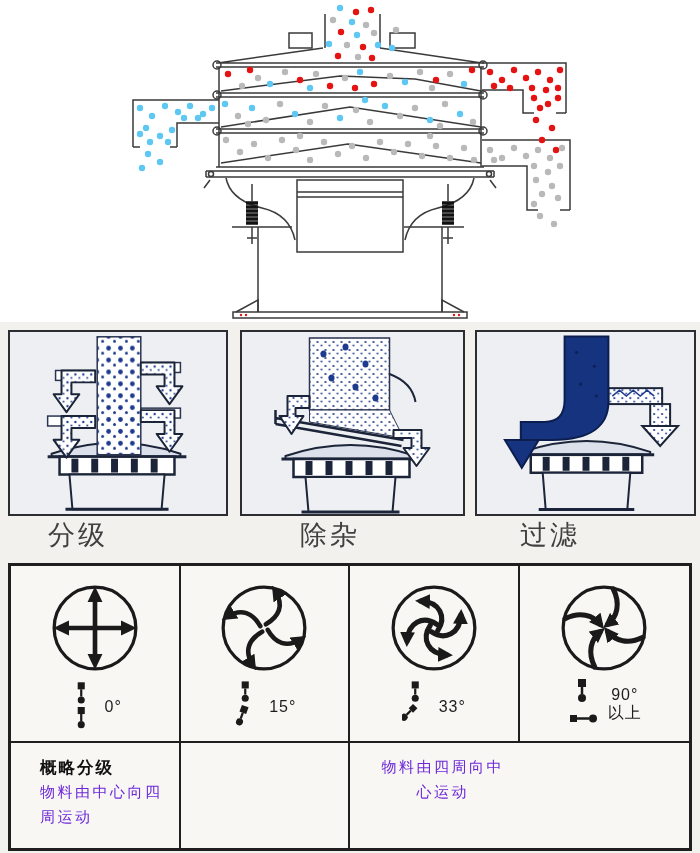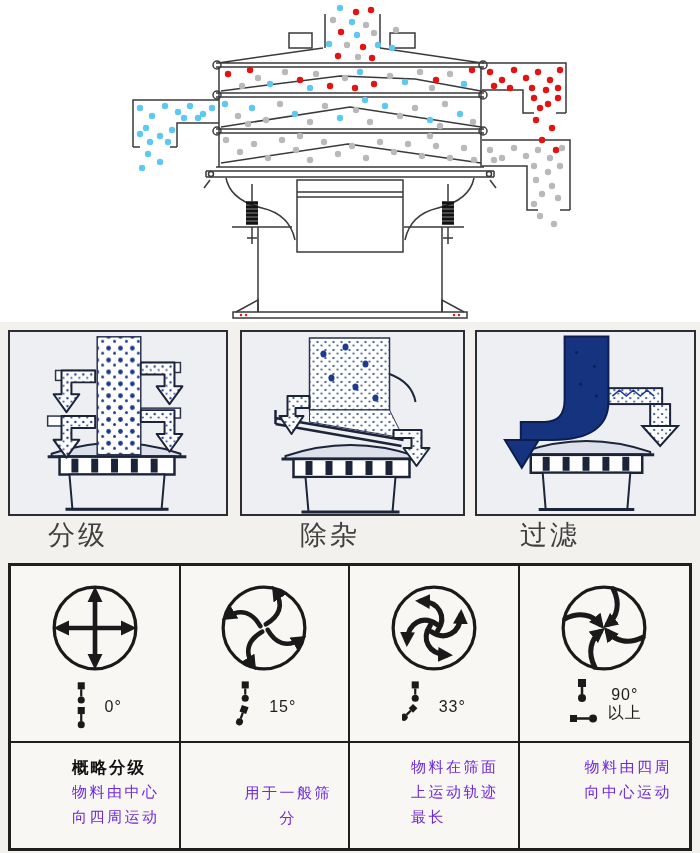--- a/index.html
+++ b/index.html
@@ -23,21 +23,21 @@
   
   #motion-table{left:8px;top:563px;width:684px;height:288px;background:#f8f7f4;
                 border:3px solid #1f1f1f;box-sizing:border-box;display:grid;
                 grid-template-columns:1fr 1fr 1fr 1fr;grid-template-rows:177px 1fr;}
   .mt-cell{border-right:2px solid #1f1f1f;box-sizing:border-box;overflow:hidden;}
   .mt-cell.last{border-right:none;text-align:center;}
   .mt-icon{display:flex;flex-direction:column;align-items:center;justify-content:flex-start;
            padding-top:10px;border-bottom:2px solid #1f1f1f;}
   .weight-row{display:flex;flex-direction:row;align-items:center;gap:7px;margin-top:-2px;}
   .angle{font-size:16px;color:#1d1d1d;letter-spacing:1px;line-height:1.15;}
-  .mt-text{padding:12px 13px 0 13px;border-bottom:none;margin-left:48px;}
+  .mt-text{padding:12px 13px 0 29px;border-bottom:none;}
   .mt-text .hd{font-weight:bold;font-size:16.5px;color:#111;letter-spacing:2px;line-height:1.5;}
   .mt-text .ds{font-size:15px;color:#6d28d9;letter-spacing:2.5px;line-height:1.65;}
   .mt-text.center-only{padding-top:38px;text-align:center;}
   .ic{stroke:#1a1a1a;fill:none;}
   .icf{fill:#1a1a1a;stroke:none;}
 </style>
 </head>
 <body>
 
 <div id="bottom-bg" class="abs"></div>
@@ -506,22 +506,18 @@
         <path d="M10,40.5 H22" stroke="#1a1a1a" stroke-width="2.5"></path>
       </svg>
       <span class="angle"><span>90°</span><br><span>以上</span></span>
     </div>
   </div>
 
   <div class="mt-cell mt-text">
     <div class="hd">概略分级</div>
     <div class="ds">物料由中心向四周运动</div>
   </div>
-  <div class="mt-cell mt-text center-only">
-    <div class="ds">用于一般筛分</div>
-  </div>
   <div class="mt-cell mt-text">
-    <div class="ds">物料在筛面上运动轨迹最长</div>
   </div>
   <div class="mt-cell mt-text last">
     <div class="ds">物料由四周向中心运动</div>
   </div>
 </div>
 
 </body></html>

